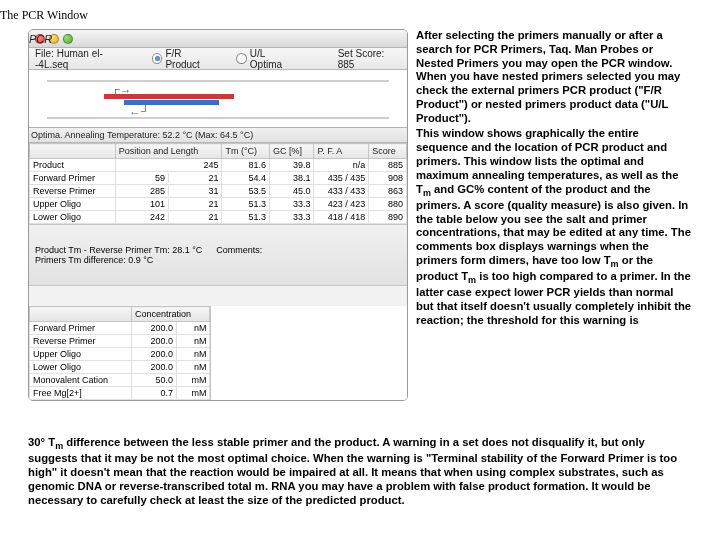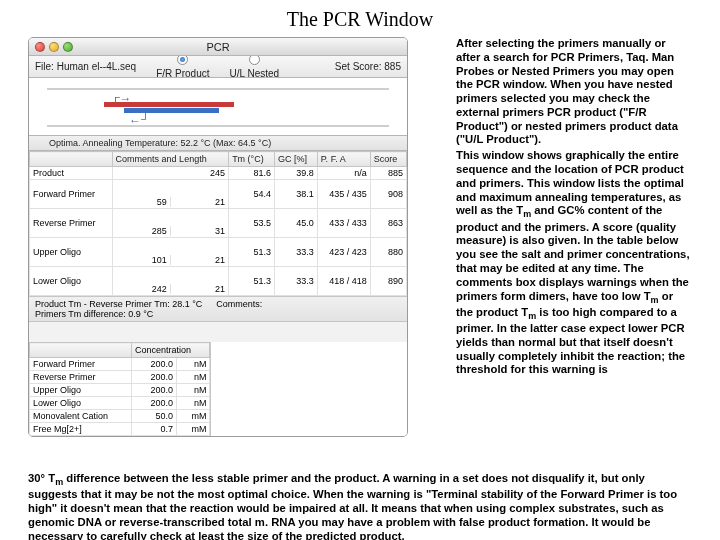--- a/index.html
+++ b/index.html
@@ -7,41 +7,40 @@
     width: 720px;
     height: 540px;
     font-family: Arial, Helvetica, sans-serif;
     font-size: 11px;
     color: #000;
     background: #fff;
     overflow: hidden;
     position: relative;
   }
   .slide-title {
-    text-align: center;
-    font-size: 20px;
+    text-align: left;
+    font-size: 12px;
     font-weight: 400;
     padding: 8px 0 6px;
     font-family: "Times New Roman", serif;
   }
   .content {
     display: flex;
     padding: 0 28px;
     gap: 8px;
   }
   .left {
     width: 380px;
     flex-shrink: 0;
   }
   .right {
     flex: 1;
     font-size: 11.3px;
     line-height: 1.22;
     font-weight: 700;
-    margin-left: 40px;
   }
   .right p { margin-bottom: 2px; }
   .bottom-text {
     padding: 2px 28px 0;
     font-size: 11.3px;
     line-height: 1.22;
     font-weight: 700;
     margin-top: 33px;
   }
   sub { font-size: 9px; vertical-align: sub; }
@@ -61,34 +60,34 @@
     display: flex;
     align-items: center;
     padding: 0 6px;
     gap: 4px;
     position: relative;
   }
   .tl-dot { width: 10px; height: 10px; border-radius: 50%; border: 0.5px solid rgba(0,0,0,.3); }
   .tl-red { background: radial-gradient(circle at 30% 30%, #ff8e86, #d9433b); }
   .tl-yel { background: radial-gradient(circle at 30% 30%, #ffe079, #e1a92b); }
   .tl-grn { background: radial-gradient(circle at 30% 30%, #9de07c, #4da82f); }
-  .tl-title { position:absolute; left:0; right:0; text-align:center; font-size:11px; color:#222; }
+  .tl-title { position:absolute; left:0; right:0; font-size:11px; color:#222;font-style:italic; }
 
   .toolbar {
     height: 22px;
     background: linear-gradient(#f7f7f7,#e7e7e7);
     border-bottom: 1px solid #b5b5b5;
     display: flex;
     align-items: center;
     padding: 0 6px;
     gap: 20px;
     font-size: 10px;
     color: #222;
   }
-  .radio-g { display: flex; align-items: center; gap: 3px; flex-direction: column; }
+  .radio-g { display: flex; align-items: center; gap: 3px; }
   .radio {
     width: 11px; height: 11px; border-radius: 50%;
     border: 1px solid #8a8a8a; background: #fff;
     display:flex; align-items:center; justify-content:center;
   }
   .radio.sel::after { content:""; width:5px; height:5px; border-radius:50%; background: radial-gradient(circle,#6aa8e8,#2a67b3); }
   .spacer { flex: 1; }
 
   .graph-area {
     background: #fff;
@@ -100,46 +99,46 @@
   .grey-line { background:#cfcfcf; height:2px; }
   .red-bar { background:#c63a3a; height:5px; }
   .blue-bar { background:#3a6fc6; height:5px; }
   .marker { position:absolute; font-size:12px; font-weight:bold; }
   .mk-red { color:#c63a3a; }
   .mk-blue { color:#3a6fc6; }
 
   .info-line {
     background: linear-gradient(#f0f0f0,#e2e2e2);
     border-bottom: 1px solid #b5b5b5;
-    padding: 2px 20px;
+    padding: 2px 2px;
     font-size: 9px;
     color: #222;
   }
 
   .tbl { width:100%; border-collapse: collapse; background:#fff; font-size:9px; }
   .tbl th {
     background: linear-gradient(#f7f7f7,#e5e5e5);
     border: 1px solid #c5c5c5;
     padding: 2px 3px;
     font-weight: 400;
     color:#222;
     text-align:left;
   }
   .tbl td { border: 1px solid #e0e0e0; padding: 1px 3px; text-align:right; }
   .tbl td:first-child { text-align:left;margin-top:32px; }
   .split-cell { display:flex; }
-  .split-cell span { flex:1; text-align:right;margin-top:16px; }
+  .split-cell span { flex:1; text-align:right; }
   .split-cell span:first-child { border-right:1px solid #e0e0e0; padding-right:3px;}
   .split-cell span:last-child { padding-left:3px;}
 
   .mid-strip {
     background: linear-gradient(#f0f0f0,#e2e2e2);
     border-top:1px solid #c5c5c5;
     border-bottom: 1px solid #c5c5c5;
-    padding: 2px 6px;
+    padding: 20px 6px;
     font-size: 9px;
     display:flex;
     gap: 14px;
   }
   .lower-wrap { display:flex; background:#fff;margin-top:20px; }
   .conc-tbl { width: 48%; border-collapse: collapse; font-size:9px; }
   .conc-tbl th { background: linear-gradient(#f7f7f7,#e5e5e5); border:1px solid #c5c5c5; padding:2px 3px; font-weight:400; text-align:left;}
   .conc-tbl td { border:1px solid #e0e0e0; padding:1px 3px; text-align:right;}
   .conc-tbl td:first-child { text-align:left; }
   .comments-box {
@@ -169,40 +168,40 @@
         <div class="tl-title">PCR</div>
       </div>
       <div class="toolbar">
         <span>File: Human el--4L.seq</span>
         <div class="radio-g">
           <div class="radio sel"></div>
           <span>F/R Product</span>
         </div>
         <div class="radio-g">
           <div class="radio"></div>
-          <span>U/L Nested</span>
+          <span>U/L Optima</span>
         </div>
         <div class="spacer"></div>
         <span>Set Score: 885</span>
       </div>
       <div class="graph-area">
         <div class="gline grey-line" style="top:10px;"></div>
         <div class="marker mk-red" style="top:12px; left:82px;">┌→</div>
         <div class="gline red-bar" style="top:24px; left:75px; width:130px;"></div>
         <div class="gline blue-bar" style="top:30px; left:95px; width:95px;"></div>
         <div class="marker mk-blue" style="top:34px; left:100px;">←┘</div>
         <div class="gline grey-line" style="top:47px;"></div>
       </div>
       <div class="info-line">Optima. Annealing Temperature: 52.2 °C (Max: 64.5 °C)</div>
 
       <table class="tbl">
         <tbody>
             <tr>
           <th></th>
-          <th>Comments and Length</th>
+          <th>Position and Length</th>
           <th>Tm (°C)</th>
           <th>GC [%]</th>
           <th>P. F. A</th>
           <th>Score</th>
         </tr>
         <tr>
               <td>Product</td>
               <td>245</td>
               <td>81.6</td>
               <td>39.8</td>

